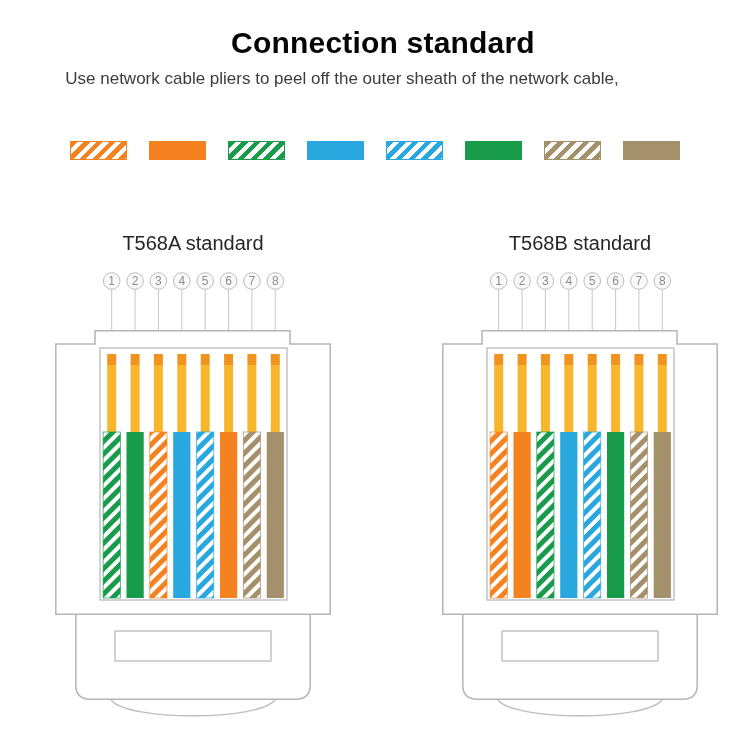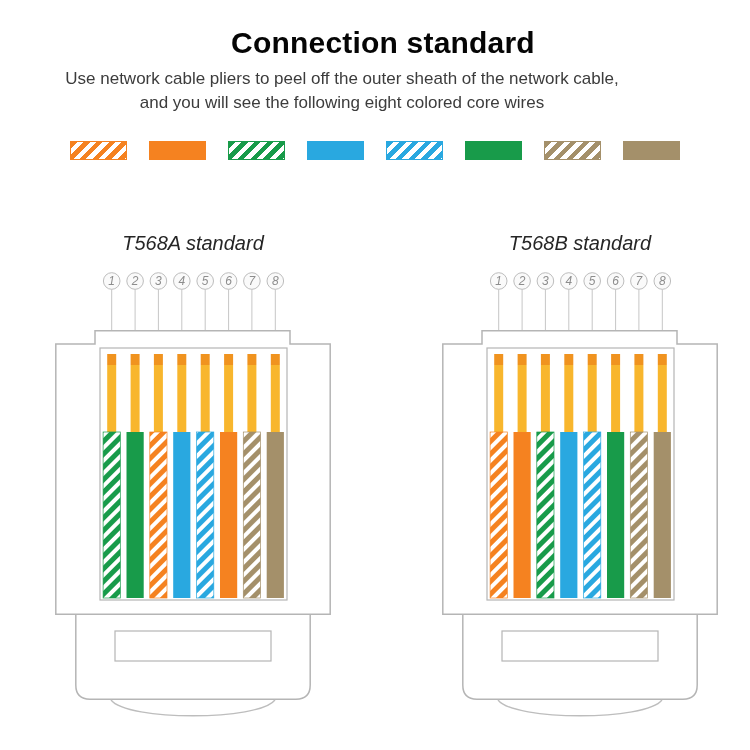--- a/index.html
+++ b/index.html
@@ -13,33 +13,33 @@
   }
   .subtitle{
     position:absolute;top:67px;left:0;width:684px;margin:0;
     text-align:center;font-size:17px;line-height:24px;color:#3c3c3c;
   }
   .legend{
     position:absolute;top:141px;left:0;width:750px;
     display:flex;justify-content:center;gap:22px;
   }
   .swatch{width:57px;height:19px;box-sizing:border-box;}
-  .diagram{position:absolute;width:276px;text-align:center;font-style:italic;}
+  .diagram{position:absolute;width:276px;text-align:center;}
   #diagram-0{left:55px;top:232px;}
   #diagram-1{left:420px;top:232px;padding-left:22px;}
   .diagram-label{font-size:20px;color:#262626;margin-bottom:15px;}
   .connector-host{display:block;line-height:0;}
   svg text{font-family:"Liberation Sans",sans-serif;}
 </style>
 </head>
 <body>
 
 <h1 class="page-title">Connection standard</h1>
 
-<p class="subtitle"><span>Use network cable pliers to peel off the outer sheath of the network cable,</span><br><span>and you will see the following eight colored core wires</span></p>
+<p class="subtitle"><span>Use network cable pliers to peel off the outer sheath of the network cable,</span><br></p>
 
 <div class="legend" id="legend">
     <div class="swatch" style="background: repeating-linear-gradient(135deg, rgb(245, 130, 32) 0px, rgb(245, 130, 32) 4.5px, rgb(255, 255, 255) 4.5px, rgb(255, 255, 255) 9px); border: 1px solid rgb(245, 130, 32);"></div>
     <div class="swatch" style="background: rgb(245, 130, 32);"></div>
     <div class="swatch" style="background: repeating-linear-gradient(135deg, rgb(24, 155, 74) 0px, rgb(24, 155, 74) 4.5px, rgb(255, 255, 255) 4.5px, rgb(255, 255, 255) 9px); border: 1px solid rgb(24, 155, 74);"></div>
     <div class="swatch" style="background: rgb(41, 168, 224);"></div>
     <div class="swatch" style="background: repeating-linear-gradient(135deg, rgb(41, 168, 224) 0px, rgb(41, 168, 224) 4.5px, rgb(255, 255, 255) 4.5px, rgb(255, 255, 255) 9px); border: 1px solid rgb(41, 168, 224);"></div>
     <div class="swatch" style="background: rgb(24, 155, 74);"></div>
     <div class="swatch" style="background: repeating-linear-gradient(135deg, rgb(164, 144, 106) 0px, rgb(164, 144, 106) 4.5px, rgb(255, 255, 255) 4.5px, rgb(255, 255, 255) 9px); border: 1px solid rgb(164, 144, 106);"></div>
     <div class="swatch" style="background: rgb(164, 144, 106);"></div>

